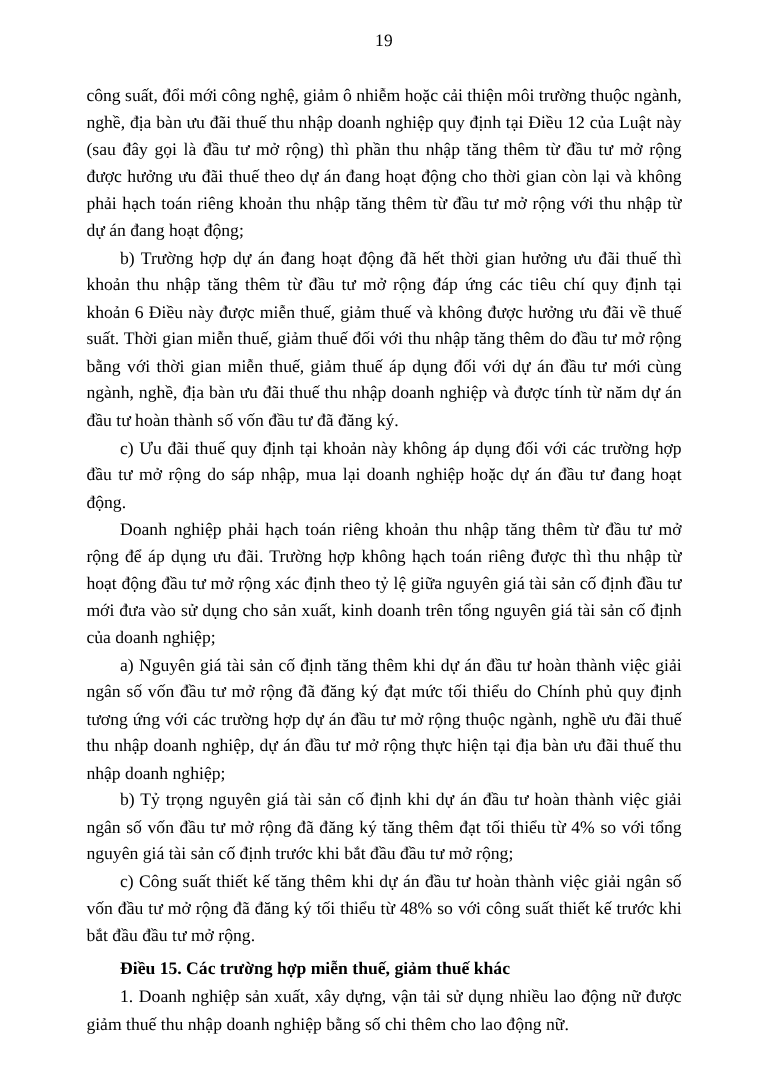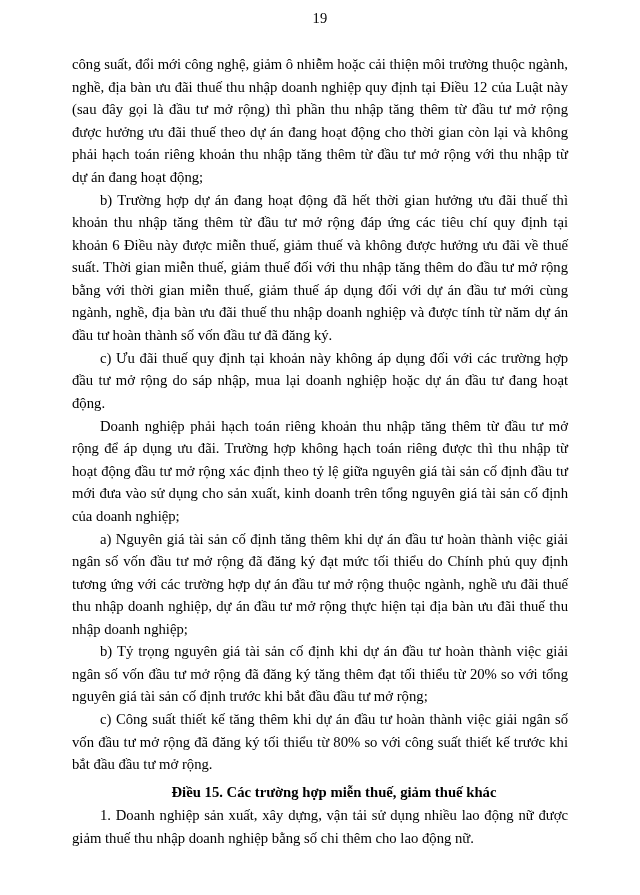--- a/index.html
+++ b/index.html
@@ -12,21 +12,21 @@
     height: 895px;
     font-family: "Liberation Serif", serif;
     color: #000000;
     overflow: hidden;
   }
   .page {
     position: relative;
     width: 640px;
     height: 895px;
     box-sizing: border-box;
-    padding: 10px 72px 0 72px;
+    padding: 26px 72px 0 72px;
   }
   .page-number {
     text-align: center;
     font-size: 14.5px;
     line-height: 1.2;
     margin: 0 0 26px 0;
     letter-spacing: 0.2px;
   }
   .body-text {
     font-size: 14.7px;
@@ -41,36 +41,36 @@
   }
   .para.noindent {
     text-indent: 0;
   }
   .heading {
     margin: 5px 0 1px 0;
     text-indent: 28px;
     font-weight: bold;
     font-size: 14.7px;
     line-height: 1.53;
-    text-align: center;
+    text-align: left;
   }
 </style>
 </head>
 <body>
 
 <div class="page">
 
   <div class="page-number">19</div>
 
   <div class="body-text">
 
     <p class="para noindent">công suất, đổi mới công nghệ, giảm ô nhiễm hoặc cải thiện môi trường thuộc ngành, nghề, địa bàn ưu đãi thuế thu nhập doanh nghiệp quy định tại Điều 12 của Luật này (sau đây gọi là đầu tư mở rộng) thì phần thu nhập tăng thêm từ đầu tư mở rộng được hưởng ưu đãi thuế theo dự án đang hoạt động cho thời gian còn lại và không phải hạch toán riêng khoản thu nhập tăng thêm từ đầu tư mở rộng với thu nhập từ dự án đang hoạt động;</p>
     <p class="para">b) Trường hợp dự án đang hoạt động đã hết thời gian hưởng ưu đãi thuế thì khoản thu nhập tăng thêm từ đầu tư mở rộng đáp ứng các tiêu chí quy định tại khoản 6 Điều này được miễn thuế, giảm thuế và không được hưởng ưu đãi về thuế suất. Thời gian miễn thuế, giảm thuế đối với thu nhập tăng thêm do đầu tư mở rộng bằng với thời gian miễn thuế, giảm thuế áp dụng đối với dự án đầu tư mới cùng ngành, nghề, địa bàn ưu đãi thuế thu nhập doanh nghiệp và được tính từ năm dự án đầu tư hoàn thành số vốn đầu tư đã đăng ký.</p>
     <p class="para">c) Ưu đãi thuế quy định tại khoản này không áp dụng đối với các trường hợp đầu tư mở rộng do sáp nhập, mua lại doanh nghiệp hoặc dự án đầu tư đang hoạt động.</p>
     <p class="para">Doanh nghiệp phải hạch toán riêng khoản thu nhập tăng thêm từ đầu tư mở rộng để áp dụng ưu đãi. Trường hợp không hạch toán riêng được thì thu nhập từ hoạt động đầu tư mở rộng xác định theo tỷ lệ giữa nguyên giá tài sản cố định đầu tư mới đưa vào sử dụng cho sản xuất, kinh doanh trên tổng nguyên giá tài sản cố định của doanh nghiệp;</p>
     <p class="para">a) Nguyên giá tài sản cố định tăng thêm khi dự án đầu tư hoàn thành việc giải ngân số vốn đầu tư mở rộng đã đăng ký đạt mức tối thiểu do Chính phủ quy định tương ứng với các trường hợp dự án đầu tư mở rộng thuộc ngành, nghề ưu đãi thuế thu nhập doanh nghiệp, dự án đầu tư mở rộng thực hiện tại địa bàn ưu đãi thuế thu nhập doanh nghiệp;</p>
-    <p class="para">b) Tỷ trọng nguyên giá tài sản cố định khi dự án đầu tư hoàn thành việc giải ngân số vốn đầu tư mở rộng đã đăng ký tăng thêm đạt tối thiểu từ 20% so với tổng nguyên giá tài sản cố định trước khi bắt đầu đầu tư mở rộng;</p>
-    <p class="para">c) Công suất thiết kế tăng thêm khi dự án đầu tư hoàn thành việc giải ngân số vốn đầu tư mở rộng đã đăng ký tối thiểu từ 80% so với công suất thiết kế trước khi bắt đầu đầu tư mở rộng.</p>
+    <p class="para">b) Tỷ trọng nguyên giá tài sản cố định khi dự án đầu tư hoàn thành việc giải ngân số vốn đầu tư mở rộng đã đăng ký tăng thêm đạt tối thiểu từ 4% so với tổng nguyên giá tài sản cố định trước khi bắt đầu đầu tư mở rộng;</p>
+    <p class="para">c) Công suất thiết kế tăng thêm khi dự án đầu tư hoàn thành việc giải ngân số vốn đầu tư mở rộng đã đăng ký tối thiểu từ 48% so với công suất thiết kế trước khi bắt đầu đầu tư mở rộng.</p>
     <p class="heading">Điều 15. Các trường hợp miễn thuế, giảm thuế khác</p>
     <p class="para">1. Doanh nghiệp sản xuất, xây dựng, vận tải sử dụng nhiều lao động nữ được giảm thuế thu nhập doanh nghiệp bằng số chi thêm cho lao động nữ.</p>
 
   </div>
 </div>
 
 </body></html>

